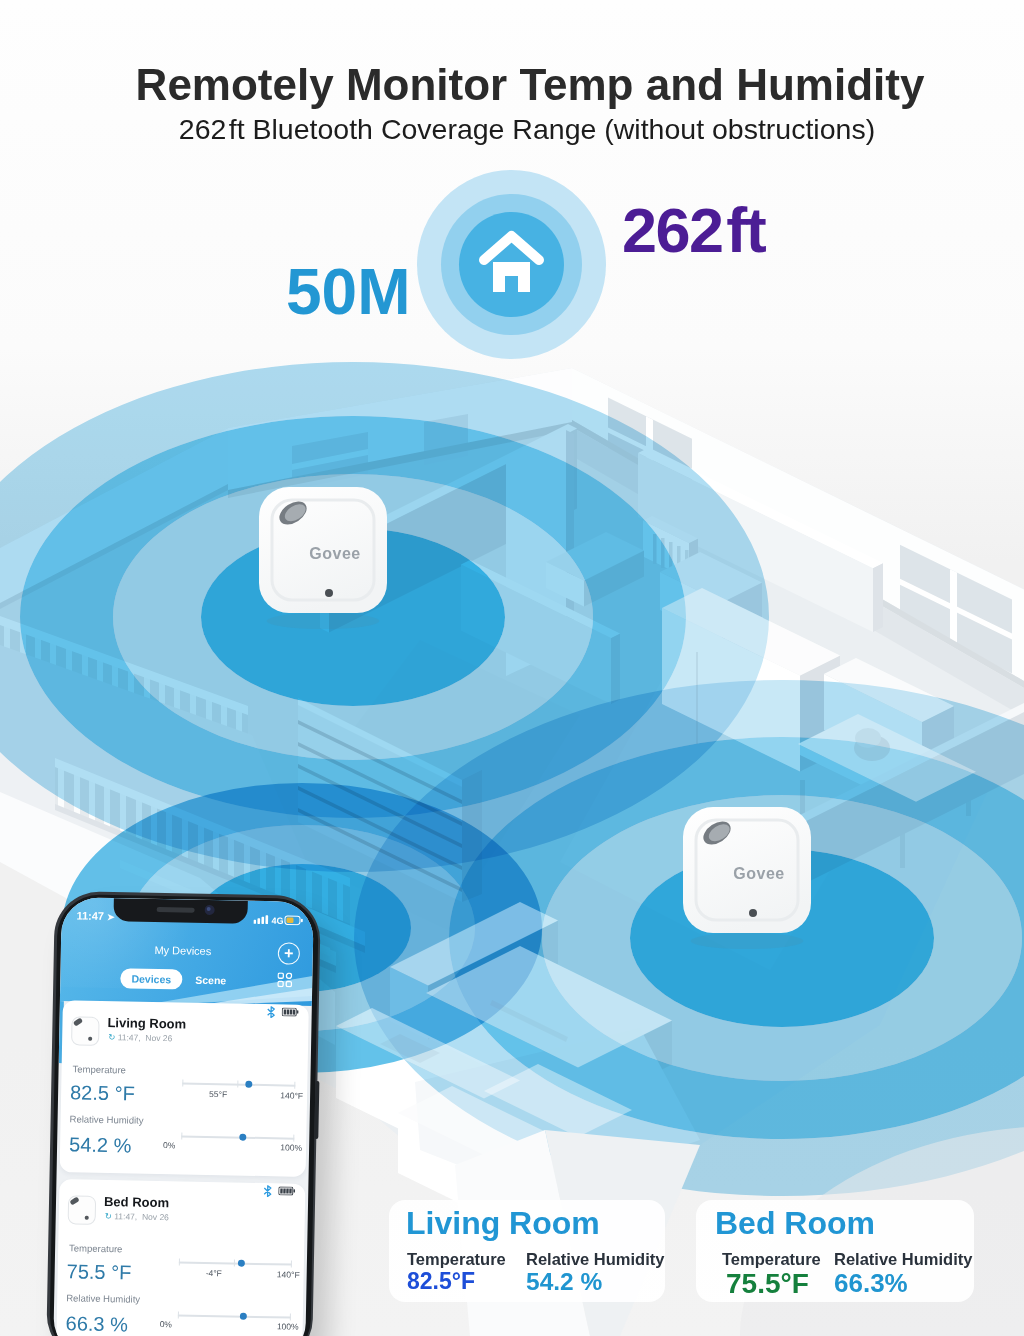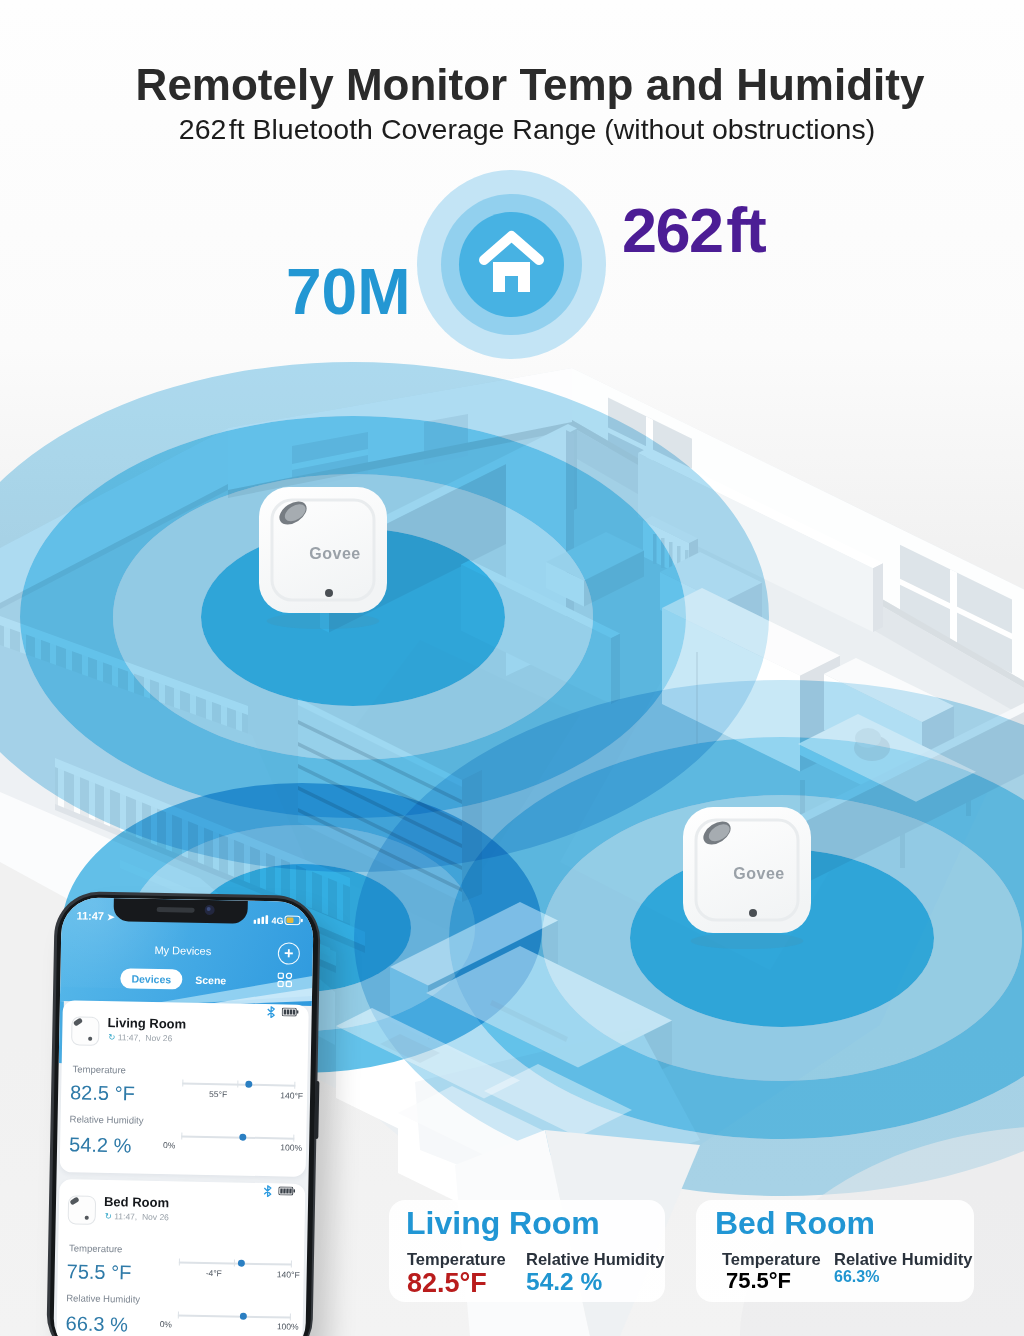--- a/index.html
+++ b/index.html
@@ -232,21 +232,21 @@
 <div class="abs" style="left:441px;top:194px;width:141px;height:141px;border-radius:50%;background:#92d0ee"></div>
 
 <div class="abs" style="left:459px;top:212px;width:105px;height:105px;border-radius:50%;background:#47b2e3"></div>
 
 <svg class="abs" style="left:459px;top:212px" width="105" height="105" viewBox="0 0 105 105">
 <path d="M25 48 L52.5 24 L80 48" fill="none" stroke="#ffffff" stroke-width="10" stroke-linecap="round" stroke-linejoin="round"></path>
 <rect x="34" y="50" width="37" height="30" fill="#ffffff"></rect>
 <rect x="46" y="64" width="13" height="16" fill="#47b2e3"></rect>
 </svg>
 
-<div class="abs" style="left:286px;top:255px;font-size:64px;font-weight:bold;color:#2397d3">70M</div>
+<div class="abs" style="left:286px;top:255px;font-size:64px;font-weight:bold;color:#2397d3">50M</div>
 
 <div class="abs" style="left:622px;top:194px;font-size:63px;letter-spacing:-1.5px;font-weight:bold;color:#4c1d95">262 ft</div>
 
 <div class="abs" style="left:55px;top:891px;width:266px;height:468px;transform:rotate(1.1deg);transform-origin:0 0">
 
   <div class="abs" style="left:0;top:0;width:266px;height:468px;border-radius:45px;background:#35393e;box-shadow:16px 20px 28px rgba(0,0,0,0.18)"></div>
   <div class="abs" style="left:2.5px;top:2.5px;width:261px;height:463px;border-radius:42px;background:#141719"></div>
 
   <div class="abs" style="left:264px;top:185px;width:4px;height:58px;background:#23272b;border-radius:2px"></div>
 
@@ -390,32 +390,32 @@
     </div>
   </div>
 </div>
 
 <div class="abs" style="left:389px;top:1200px;width:276px;height:102px;background:rgba(255,255,255,0.93);border-radius:16px">
 
   <div class="abs" style="left:17px;top:5px;font-size:32px;font-weight:bold;color:#2196d4">Living Room</div>
 
   <div class="abs" style="left:18px;top:50px;font-size:16.5px;font-weight:bold;color:#2a323c;white-space:nowrap">Temperature</div>
 
-  <div class="abs" style="left:18px;top:68px;font-size:27px;font-weight:bold;color:#b91c1c">82.5°F</div>
+  <div class="abs" style="left:18px;top:68px;font-size:23px;font-weight:bold;color:#1d4ed8">82.5°F</div>
 
   <div class="abs" style="left:137px;top:50px;font-size:16.5px;font-weight:bold;color:#2a323c;white-space:nowrap">Relative Humidity</div>
 
   <div class="abs" style="left:137px;top:68px;font-size:24.5px;font-weight:bold;color:#2095d0">54.2 %</div>
 </div>
 
 <div class="abs" style="left:696px;top:1200px;width:278px;height:102px;background:rgba(255,255,255,0.93);border-radius:16px">
 
   <div class="abs" style="left:19px;top:5px;font-size:32px;font-weight:bold;color:#2196d4">Bed Room</div>
 
   <div class="abs" style="left:26px;top:50px;font-size:16.5px;font-weight:bold;color:#2a323c;white-space:nowrap">Temperature</div>
 
-  <div class="abs" style="left:30px;top:68px;font-size:22px;font-weight:bold;color:#000000">75.5°F</div>
+  <div class="abs" style="left:30px;top:68px;font-size:28px;font-weight:bold;color:#15803d">75.5°F</div>
 
   <div class="abs" style="left:138px;top:50px;font-size:16.5px;font-weight:bold;color:#2a323c;white-space:nowrap">Relative Humidity</div>
 
-  <div class="abs" style="left:138px;top:68px;font-size:16px;font-weight:bold;color:#2095d0">66.3%</div>
+  <div class="abs" style="left:138px;top:68px;font-size:26px;font-weight:bold;color:#2095d0">66.3%</div>
 </div>
 
 </div>
 </body></html>

